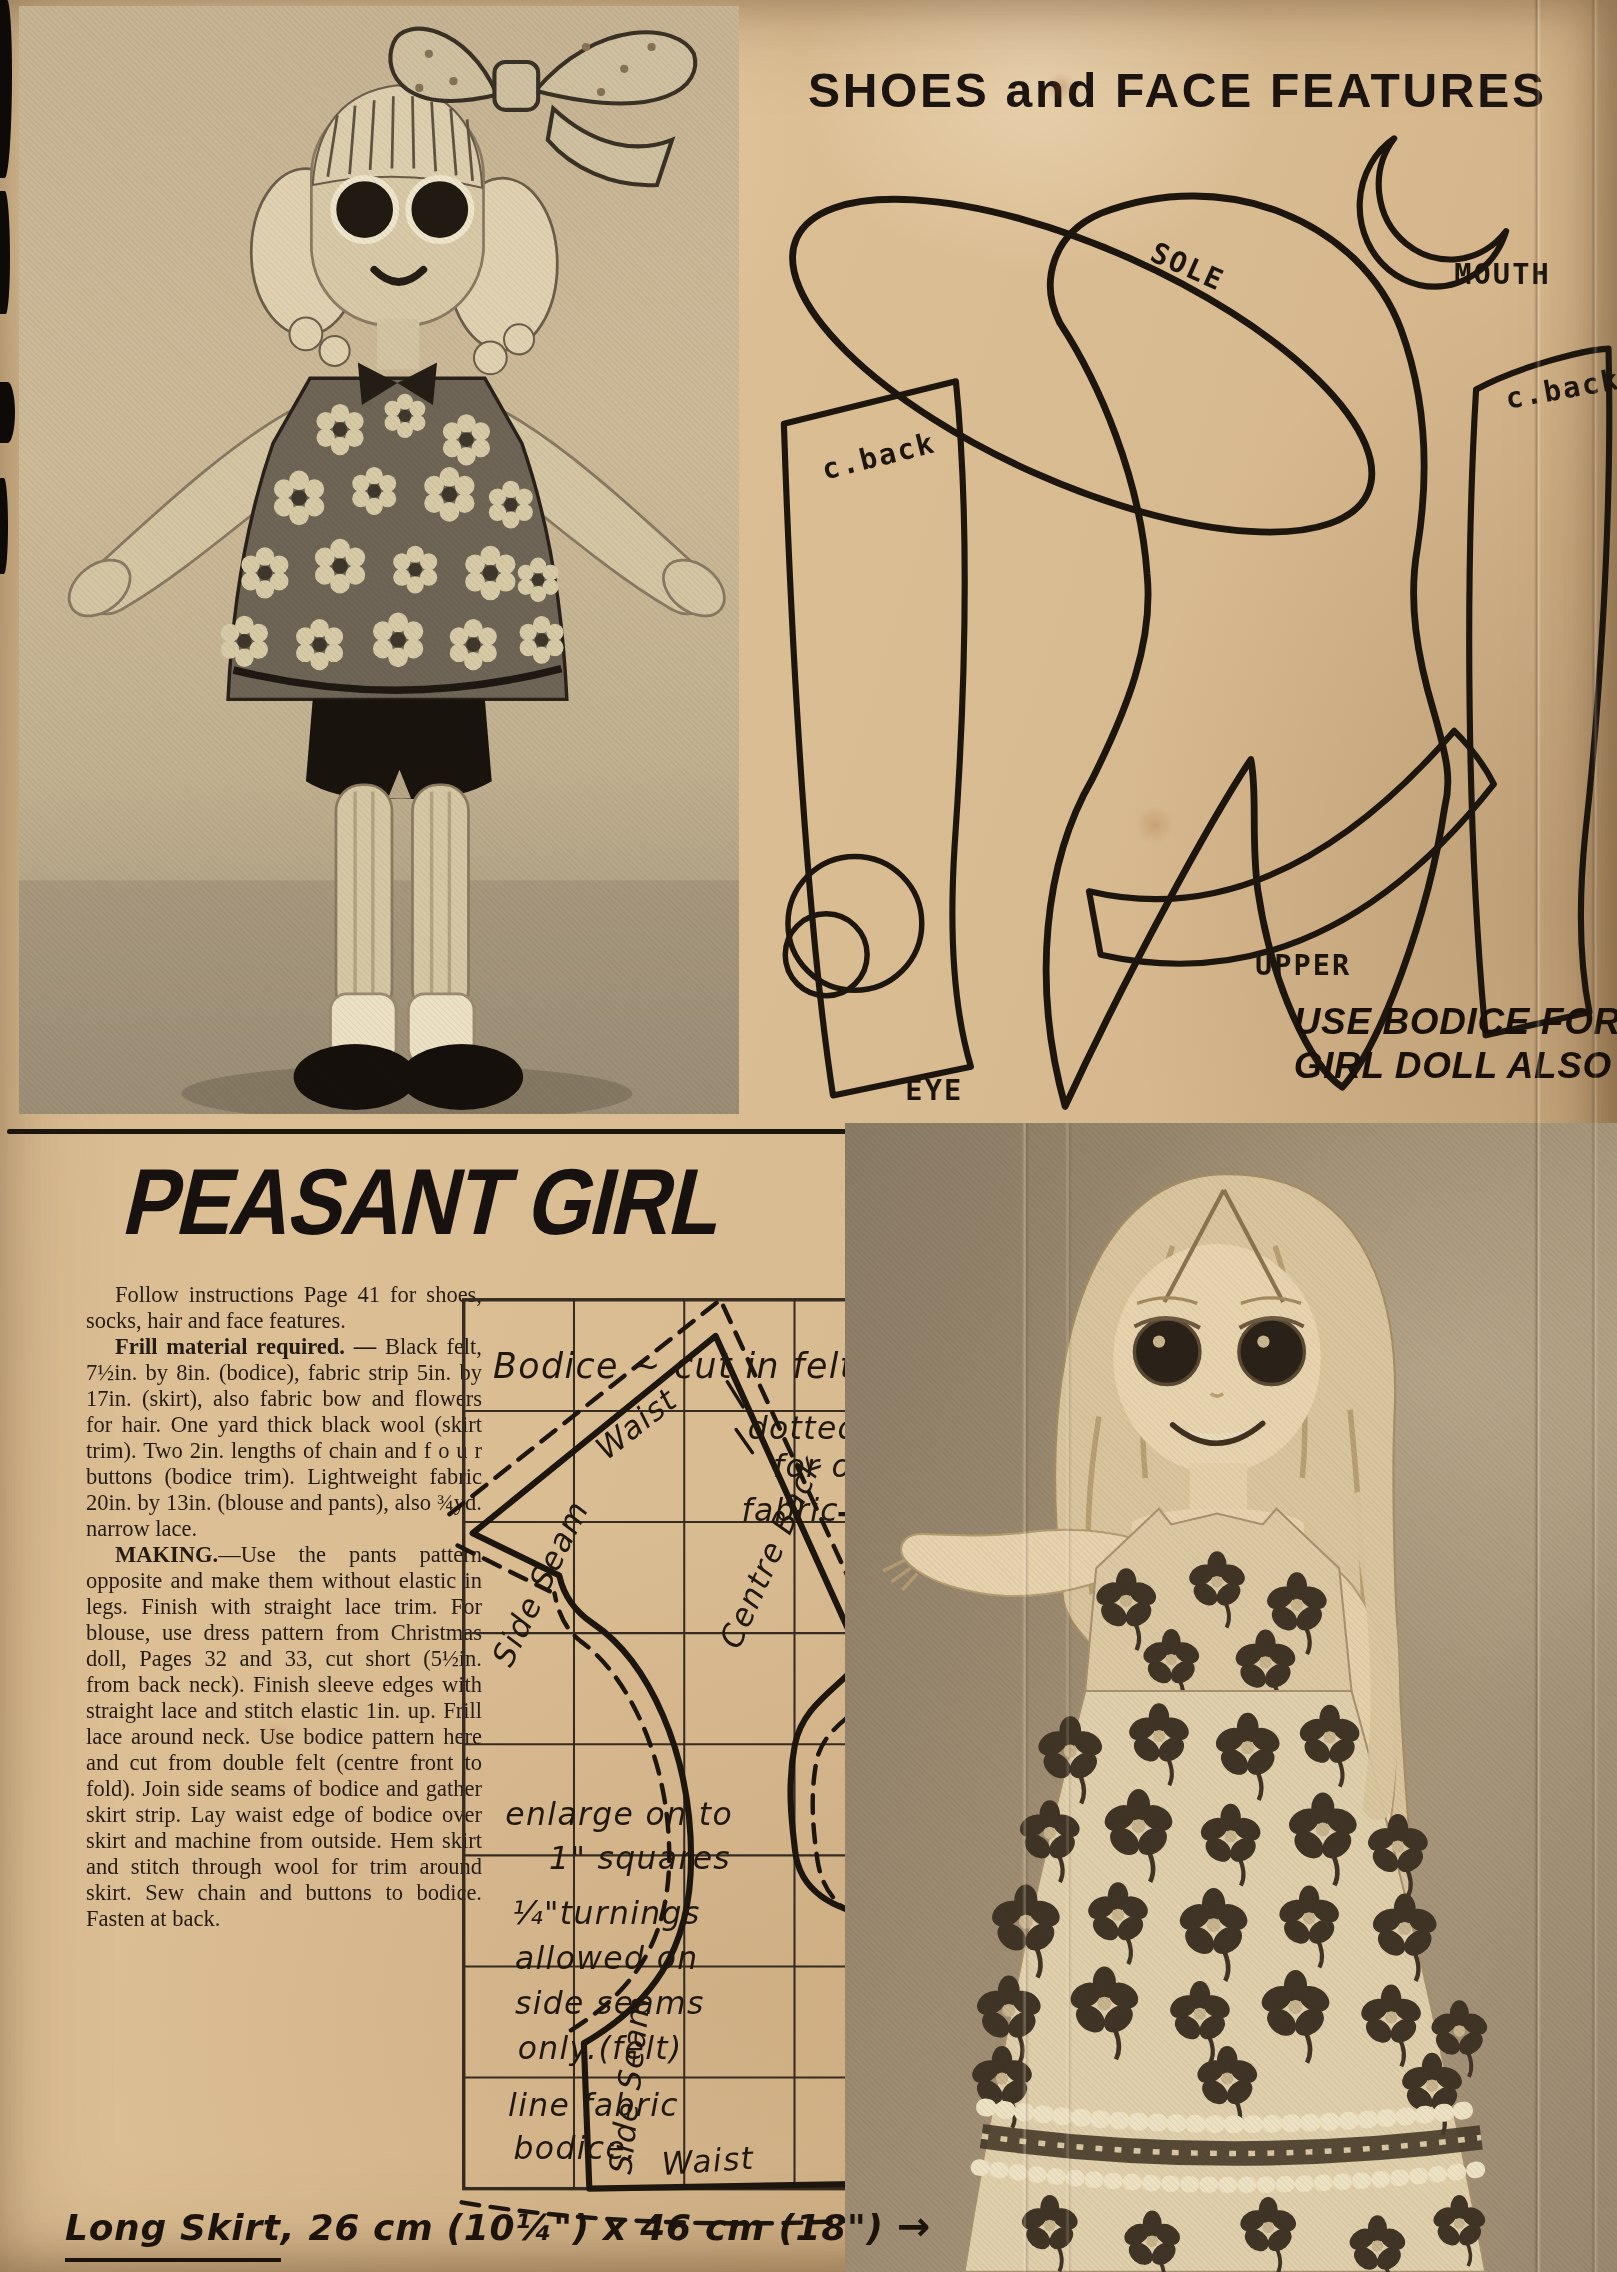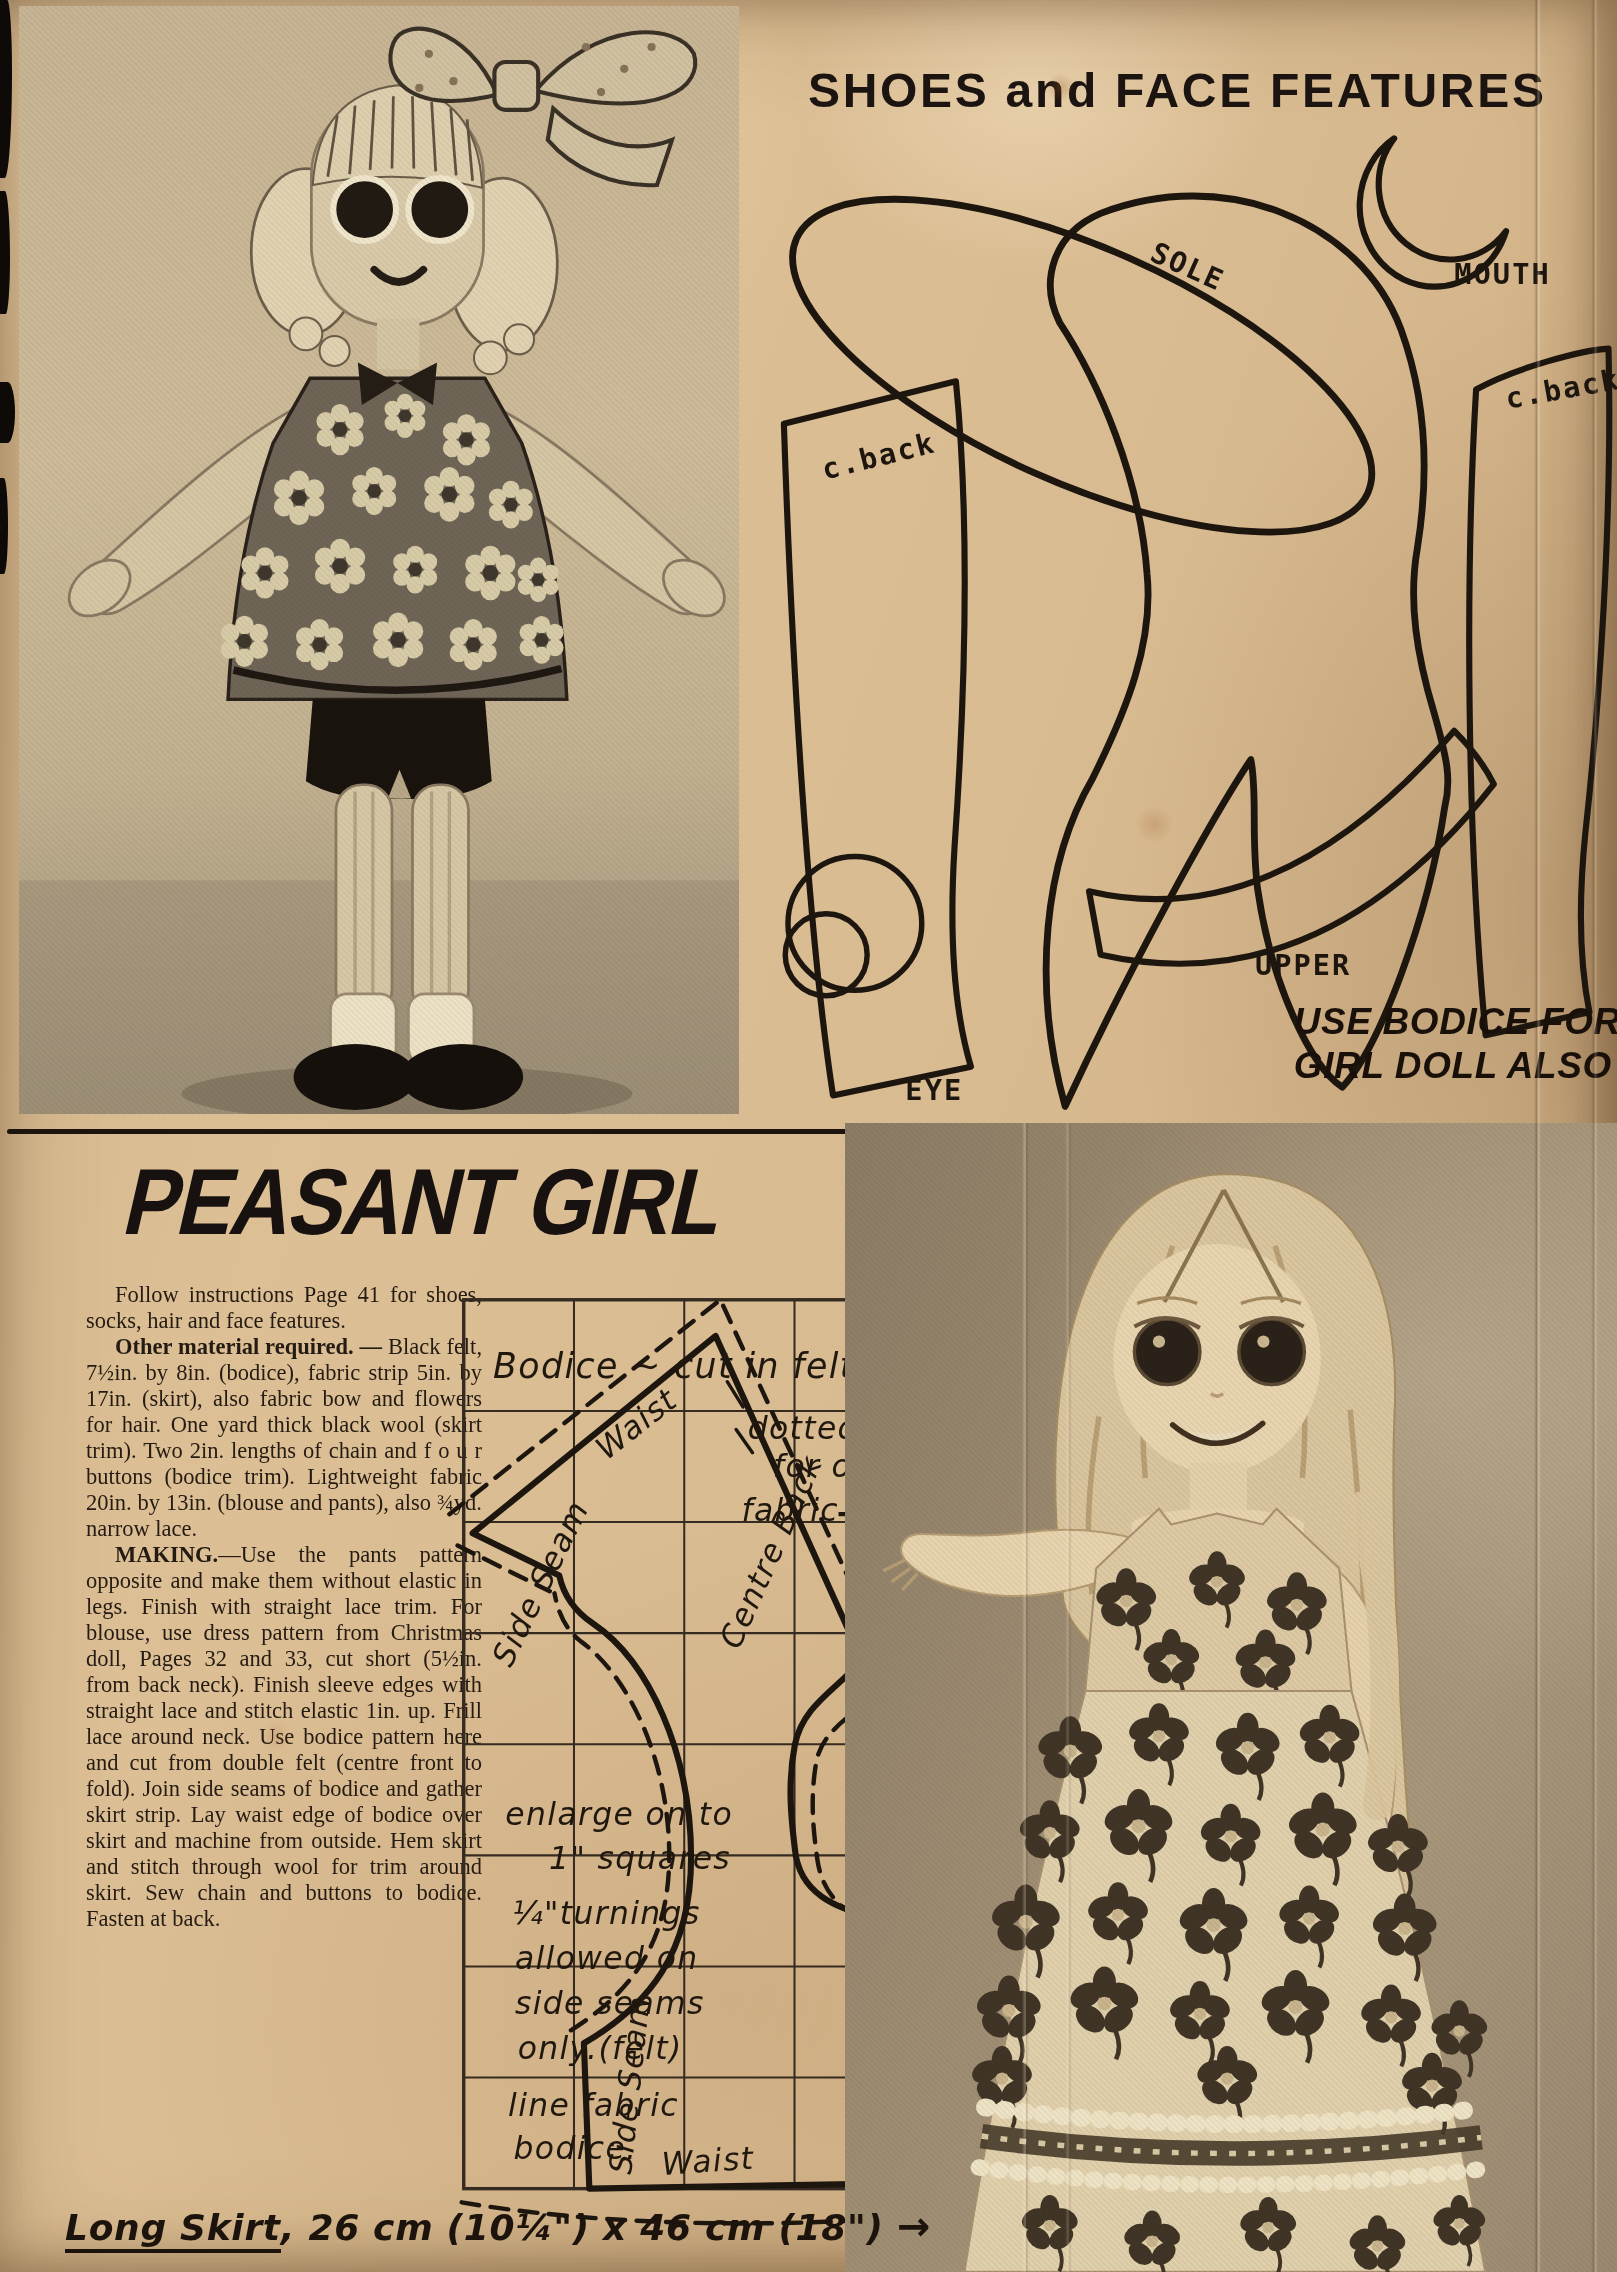--- a/index.html
+++ b/index.html
@@ -43,21 +43,21 @@
     letter-spacing:-2px; color:#171210; transform: skewX(-13deg) scale(.92,1.04);
     transform-origin:left bottom; white-space:nowrap; }
   .article-col { position:absolute; left:86px; top:1282px; width:396px;
     font-size:22.5px; line-height:26px; text-align:justify; color:#241b12; }
   .article-col p { text-indent:29px; margin:0; }
   .article-col b { font-weight:bold; }
 
   .caption { position:absolute; left:65px; top:2203px; white-space:nowrap;
     font-family:"DejaVu Sans", sans-serif; font-style:italic; font-weight:bold;
     font-size:36px; color:#1c140c; letter-spacing:0.7px; }
-  .caption .u { border-bottom:4.1px solid #1c140c; padding-bottom:1px; }
+  .caption .u { border-bottom:4.1px solid #1c140c; padding-bottom:10px; }
   .caption .arr { font-style:normal; font-size:40px; letter-spacing:0; }
 
   
   svg { position:absolute; overflow:visible; }
   .ink { stroke:#1d160f; fill:none; stroke-linejoin:round; stroke-linecap:round; }
   .mono-label { font-family:"DejaVu Sans Mono", monospace; font-weight:bold;
     font-size:42px; fill:#1d160f; letter-spacing:3px; }
   .hand { font-family:"DejaVu Sans", sans-serif; font-style:italic; font-size:46px;
     fill:#20180f; letter-spacing:2px; }
   .hand-lg { font-size:51px; }
@@ -233,21 +233,21 @@
 
     <text class="note-bold" x="805" y="1374">USE BODICE FOR</text>
     <text class="note-bold" x="805" y="1438">GIRL DOLL ALSO</text>
   </svg>
 
   <div class="divider"></div>
   <h1 class="headline">PEASANT GIRL</h1>
 
   <div class="article-col">
     <p><span>Follow instructions Page 41 for shoes, socks, hair and face features.</span></p>
-    <p><b>Other material required. — </b><span>Black felt, 7½in. by 8in. (bodice), fabric strip 5in. by 17in. (skirt), also fabric bow and flowers for hair. One yard thick black wool (skirt trim). Two 2in. lengths of chain and f o u r buttons (bodice trim). Lightweight fabric 20in. by 13in. (blouse and pants), also ¾yd. narrow lace.</span></p>
+    <p><b>Frill material required. — </b><span>Black felt, 7½in. by 8in. (bodice), fabric strip 5in. by 17in. (skirt), also fabric bow and flowers for hair. One yard thick black wool (skirt trim). Two 2in. lengths of chain and f o u r buttons (bodice trim). Lightweight fabric 20in. by 13in. (blouse and pants), also ¾yd. narrow lace.</span></p>
     <p><b>MAKING.</b><span>—Use the pants pattern opposite and make them without elastic in legs. Finish with straight lace trim. For blouse, use dress pattern from Christmas doll, Pages 32 and 33, cut short (5½in. from back neck). Finish sleeve edges with straight lace and stitch elastic 1in. up. Frill lace around neck. Use bodice pattern here and cut from double felt (centre front to fold). Join side seams of bodice and gather skirt strip. Lay waist edge of bodice over skirt and machine from outside. Hem skirt and stitch through wool for trim around skirt. Sew chain and buttons to bodice. Fasten at back.</span></p>
   </div>
 
   <svg viewBox="0 0 880 1475" width="601" height="1007" style="left:437px; top:1267px;">
 
     <g stroke="#352b20" stroke-width="3" fill="none">
       <rect x="39" y="48" width="646" height="1302" stroke-width="5"></rect>
       <path d="M 200.5 48 V 1350 M 362 48 V 1350 M 523.5 48 V 1350"></path>
       <path d="M 39 210.8 H 685 M 39 373.5 H 685 M 39 536.3 H 685 M 39 699 H 685 M 39 861.8 H 685 M 39 1024.5 H 685 M 39 1187.3 H 685"></path>
     </g>

